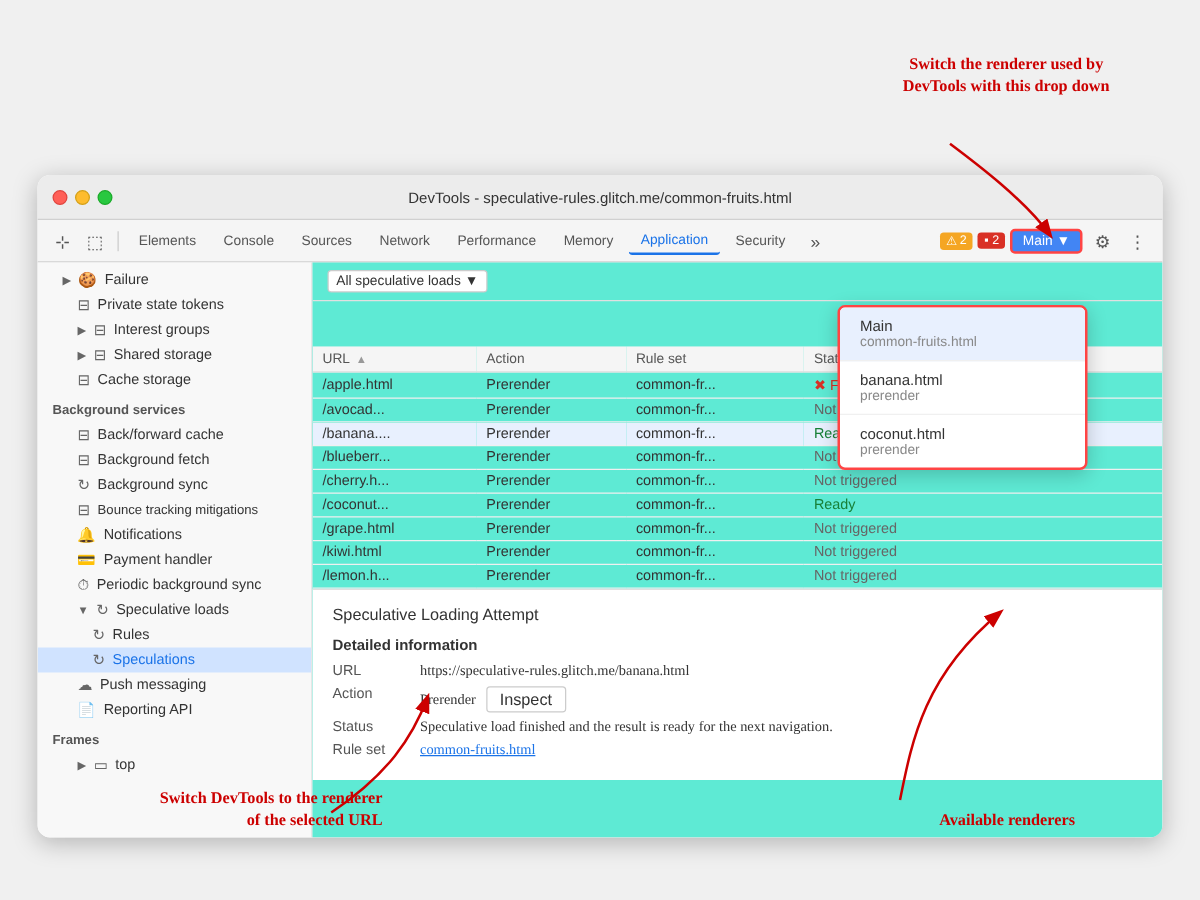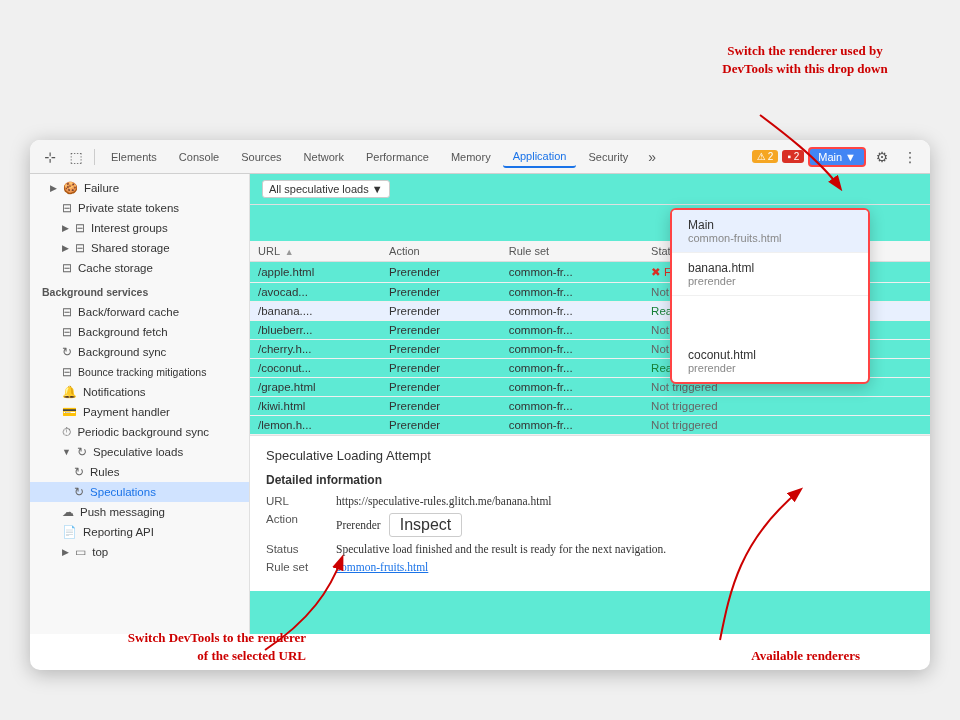--- a/index.html
+++ b/index.html
@@ -346,21 +346,21 @@
       color: #1a73e8;
       text-decoration: underline;
       cursor: pointer;
     }
 
     .inspect-btn {
       background: white;
       border: 1px solid #ccc;
       border-radius: 3px;
       padding: 2px 10px;
-      font-size: 16px;
+      font-size: 13px;
       cursor: pointer;
       color: #333;
     }
 
     .action-row {
       display: flex;
       align-items: center;
       gap: 8px;
     }
 
@@ -377,21 +377,21 @@
       min-width: 200px;
       overflow: hidden;
     }
 
     .renderer-item {
       padding: 8px 16px;
       cursor: pointer;
       border-bottom: 1px solid #f0f0f0;
     }
 
-    .renderer-item:last-child { border-bottom: none; margin-top: 44px; }
+    .renderer-item:last-child { border-bottom: none; }
     .renderer-item.active { background: #e8f0fe; }
 
     .renderer-name {
       font-size: 12px;
       font-weight: 500;
       color: #333;
     }
 
     .renderer-sub {
       font-size: 11px;
@@ -402,20 +402,28 @@
       overflow-y: auto;
       max-height: 200px;
       margin-top: 36px;
     }
   </style>
 </head>
 <body>
 
 <div class="browser-window">
 
+  <div class="title-bar">
+    <div class="traffic-lights">
+      <div class="traffic-light tl-red"></div>
+      <div class="traffic-light tl-yellow"></div>
+      <div class="traffic-light tl-green"></div>
+    </div>
+    <span class="title-bar-text">DevTools - speculative-rules.glitch.me/common-fruits.html</span>
+  </div>
 
   <div class="toolbar">
     <div class="toolbar-icon" title="Inspect element">⊹</div>
     <div class="toolbar-icon" title="Device mode">⬚</div>
     <div class="toolbar-separator"></div>
     <div class="toolbar-tab">Elements</div>
     <div class="toolbar-tab">Console</div>
     <div class="toolbar-tab">Sources</div>
     <div class="toolbar-tab">Network</div>
     <div class="toolbar-tab">Performance</div>
@@ -515,20 +523,21 @@
 
       <div class="sidebar-item sidebar-item-indent">
         <span class="sidebar-icon">☁</span>
         <span>Push messaging</span>
       </div>
       <div class="sidebar-item sidebar-item-indent">
         <span class="sidebar-icon">📄</span>
         <span>Reporting API</span>
       </div>
 
+      <div class="sidebar-section-title">Frames</div>
       <div class="sidebar-item sidebar-item-indent">
         <span class="expand-arrow">▶</span>
         <span class="sidebar-icon">▭</span>
         <span>top</span>
       </div>
     </div>
 
     <div class="main-panel">
 
       <div class="table-toolbar">

